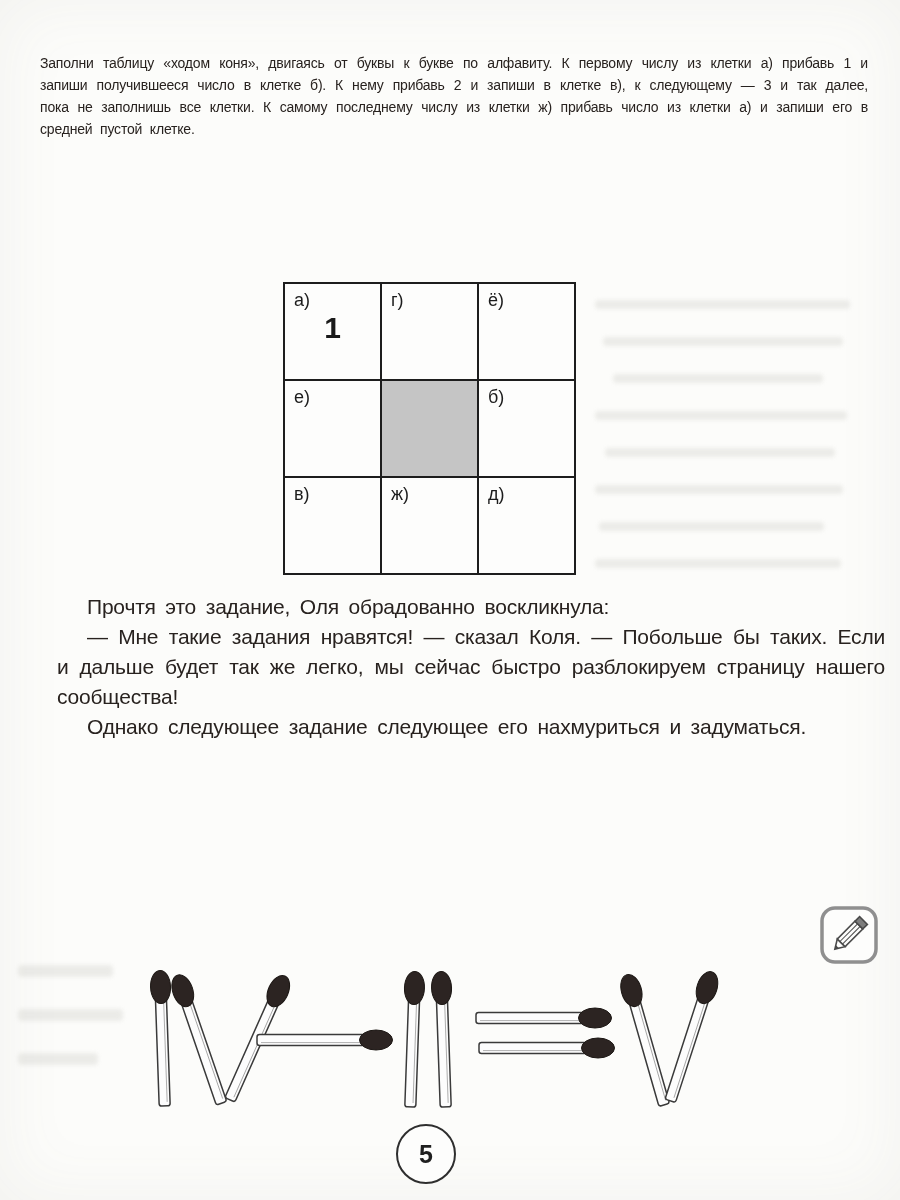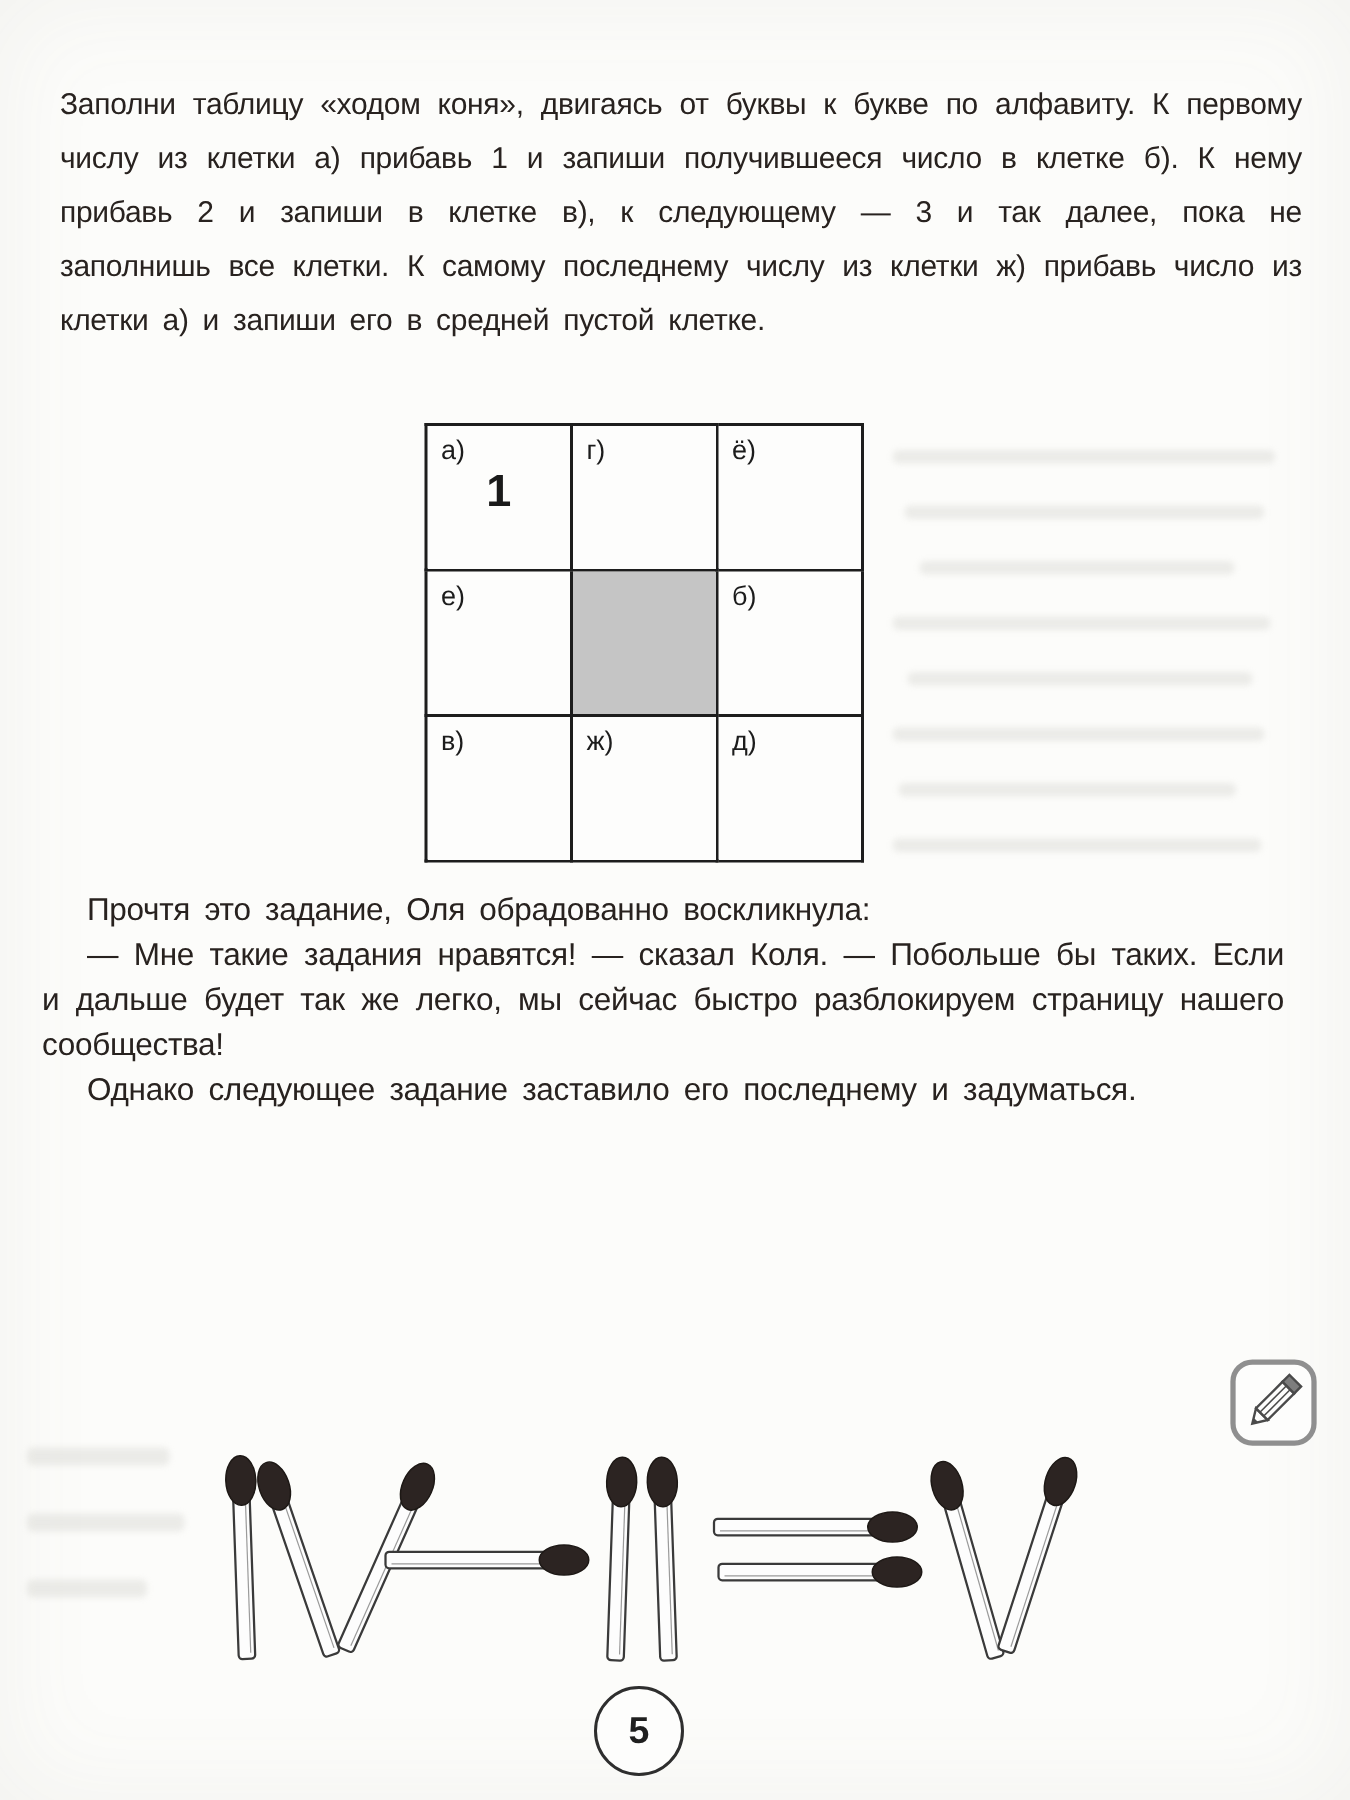--- a/index.html
+++ b/index.html
@@ -5,41 +5,41 @@
   html,body{margin:0;padding:0;}
   .page{
     position:relative;width:900px;height:1200px;
     background:#fcfcfa;overflow:hidden;
     font-family:"Liberation Sans","DejaVu Sans",sans-serif;
     color:#28221f;
     box-shadow:inset 0 0 70px rgba(120,115,105,0.07);
   }
   .intro{
     position:absolute;left:40px;top:52px;width:828px;
-    font-size:20px;line-height:36px;text-align:justify;
+    font-size:14px;line-height:22px;text-align:justify;
     word-spacing:4px;letter-spacing:-0.2px;
   }
   
   .ktable{position:absolute;left:283px;top:282px;border-collapse:collapse;}
   .ktable td{
     width:95px;height:95px;border:2px solid #1d1d1d;
     position:relative;padding:0;vertical-align:middle;text-align:center;
     background:#fdfdfc;
   }
   .ktable td.shaded{background:#c5c5c5;}
   .cell-label{
     position:absolute;top:6px;left:9px;font-size:18px;color:#1c1c1c;
     font-family:"Liberation Sans",sans-serif;
   }
   .cell-value{
     font-weight:bold;font-size:30px;color:#1a1a1a;display:inline-block;
     transform:translateY(-4px);
   }
   .story{
-    position:absolute;left:28px;top:592px;width:828px;
+    position:absolute;left:57px;top:592px;width:828px;
     font-size:21px;line-height:30px;text-align:justify;
     word-spacing:4px;letter-spacing:-0.2px;
   }
   .story p{margin:0;text-indent:30px;}
   .task-line{
     position:absolute;left:40px;top:920px;width:760px;
     font-size:21px;line-height:30px;word-spacing:4px;letter-spacing:-0.2px;
   }
   .pencil-box{position:absolute;left:818px;top:904px;width:62px;height:62px;}
   .match-figure{position:absolute;left:130px;top:956px;width:600px;height:160px;}
@@ -104,21 +104,21 @@
       <td>
         <span class="cell-label">д)</span>
       </td>
     </tr>
   </tbody>
     </table>
 
   <div class="story">
     <p>Прочтя это задание, Оля обрадованно воскликнула:</p>
     <p>— Мне такие задания нравятся! — сказал Коля. — Побольше бы таких. Если и дальше будет так же легко, мы сейчас быстро разблокируем страницу нашего сообщества!</p>
-    <p>Однако следующее задание заставило его последнему и задуматься.</p>
+    <p>Однако следующее задание следующее его нахмуриться и задуматься.</p>
   </div>
 
 
   <div class="pencil-box">
     <svg width="62" height="62" viewBox="0 0 62 62">
       <rect x="4" y="4" width="54" height="54" rx="13" fill="#fdfdfc" stroke="#8f8f8f" stroke-width="3.5"></rect>
       <g transform="translate(31,31) rotate(-45)" stroke="#4a4a4a" stroke-width="1.6" fill="#fdfdfc">
         <polygon points="-20,0 -11,-5.5 -11,5.5"></polygon>
         <polygon points="-20,0 -16.5,-2.2 -16.5,2.2" fill="#4a4a4a" stroke="none"></polygon>
         <rect x="-11" y="-5.5" width="25" height="11"></rect>

